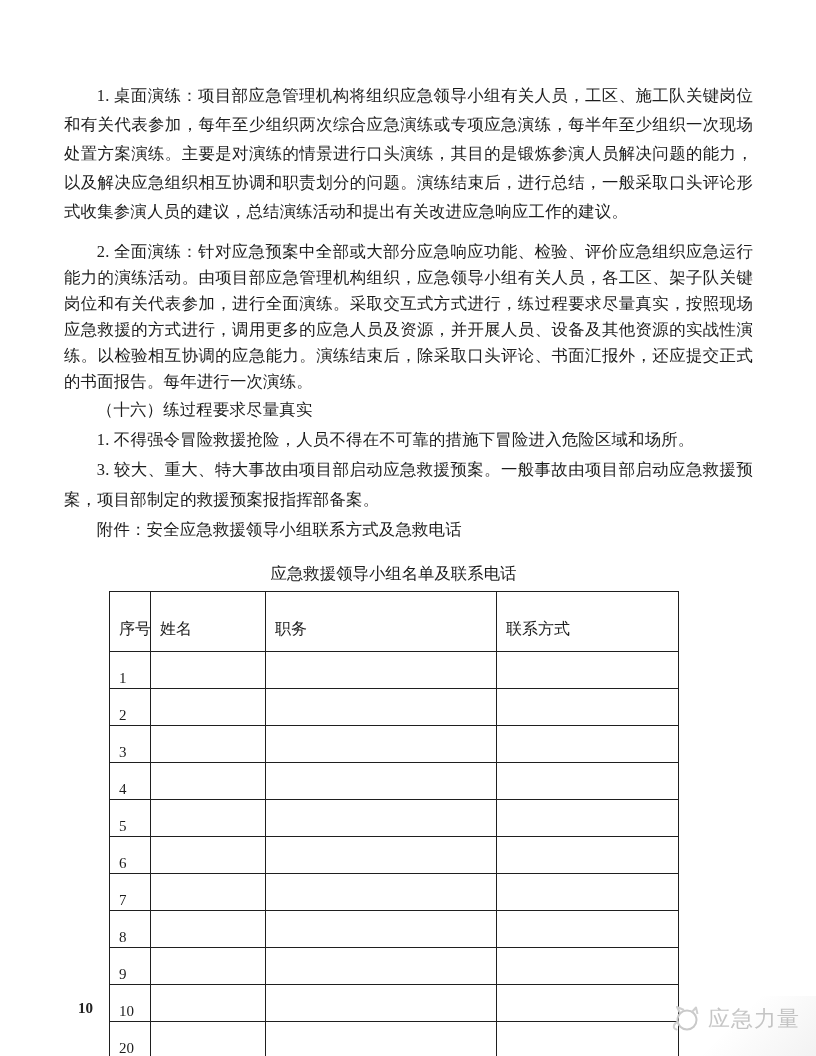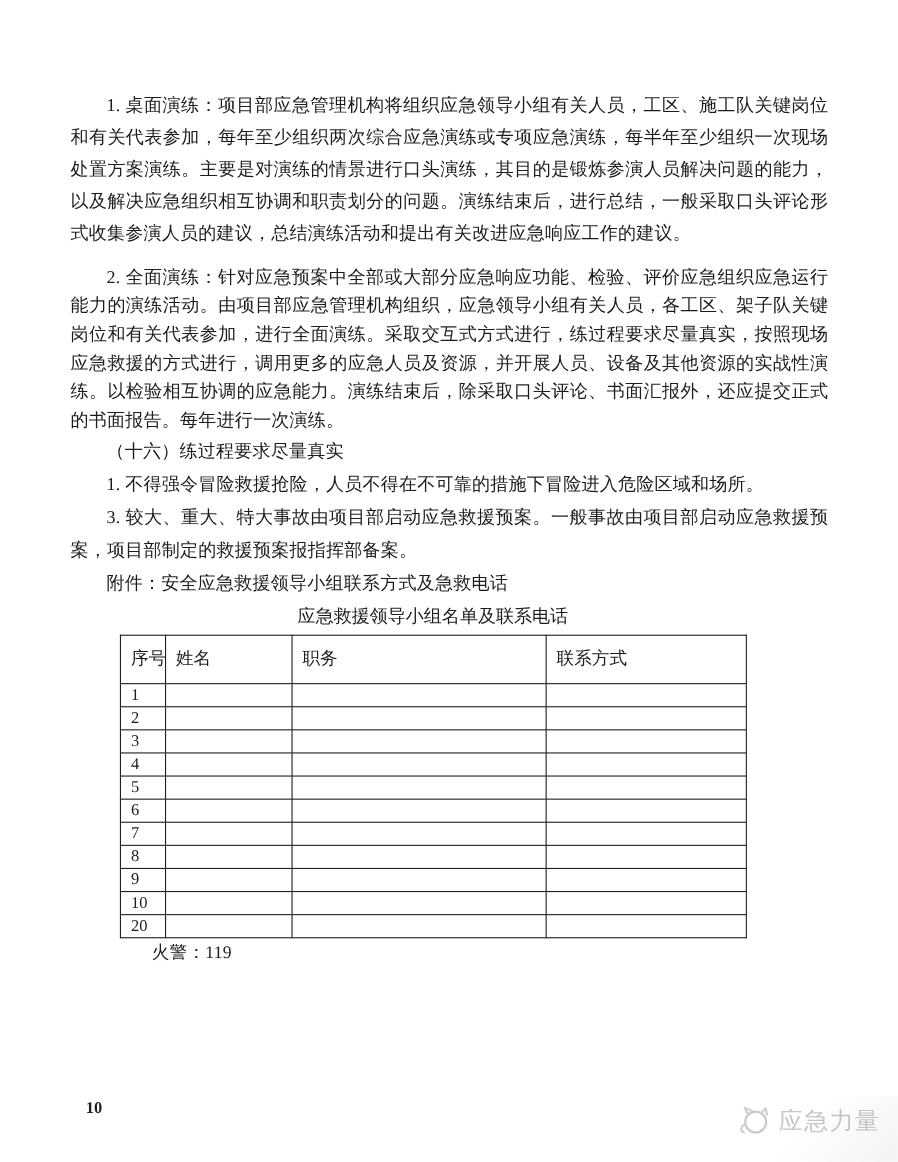--- a/index.html
+++ b/index.html
@@ -21,39 +21,39 @@
     margin: 0;
     font-size: 16.4px;
     text-align: justify;
     text-indent: 2em;
     letter-spacing: 0.2px;
   }
   .para-a { line-height: 29px; }
   .para-b { line-height: 26px; margin-top: 13px; }
   .line-30 { line-height: 30px; }
   .table-title {
-    margin-top: 0;
+    margin-top: 14px;
     font-size: 16.4px;
     line-height: 30px;
     text-align: center;
     width: 569px;
     margin-left: 45px;
   }
   .roster-table {
     border-collapse: collapse;
     table-layout: fixed;
     margin-left: 45px;
     margin-top: 2px;
     width: 569px;
   }
   .roster-table th, .roster-table td {
     border: 1.5px solid #1f1f1f;
     font-weight: normal;
     text-align: left;
-    padding: 0 0 0 9px;
+    padding: 16px 0 0 9px;
     overflow: hidden;
     white-space: nowrap;
   }
   .roster-table th {
     height: 43px;
     font-size: 16px;
     vertical-align: middle;
   }
   .roster-table td {
     height: 20px;

